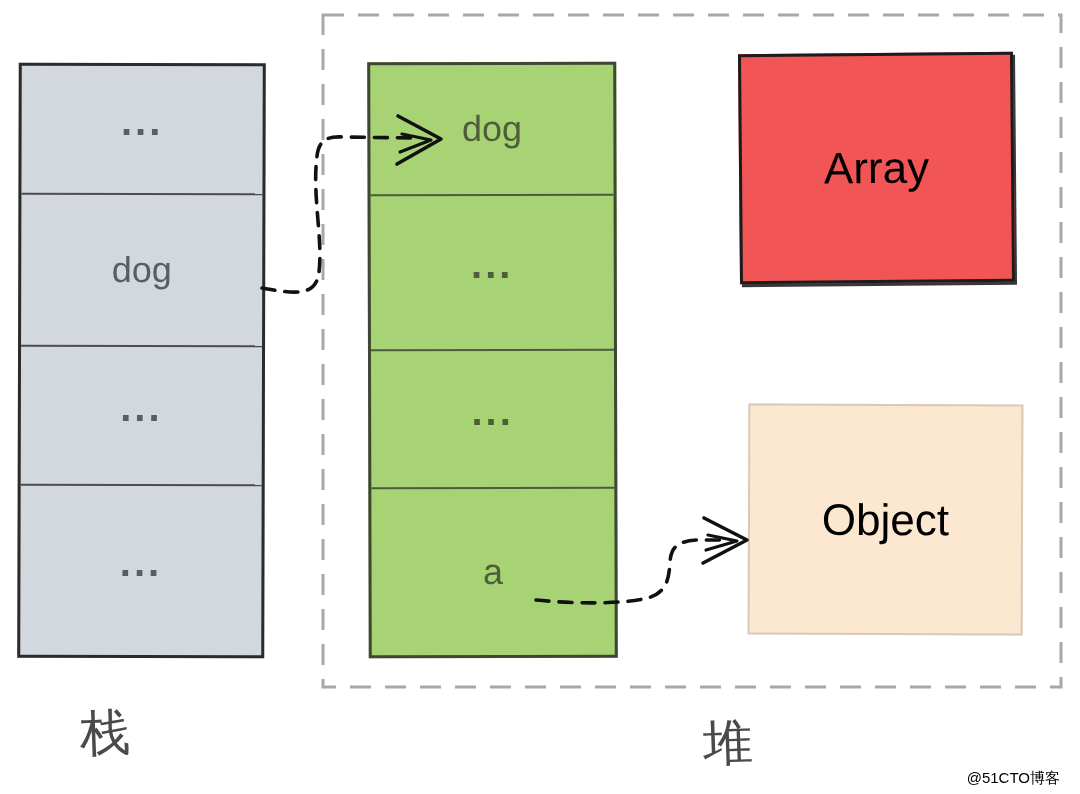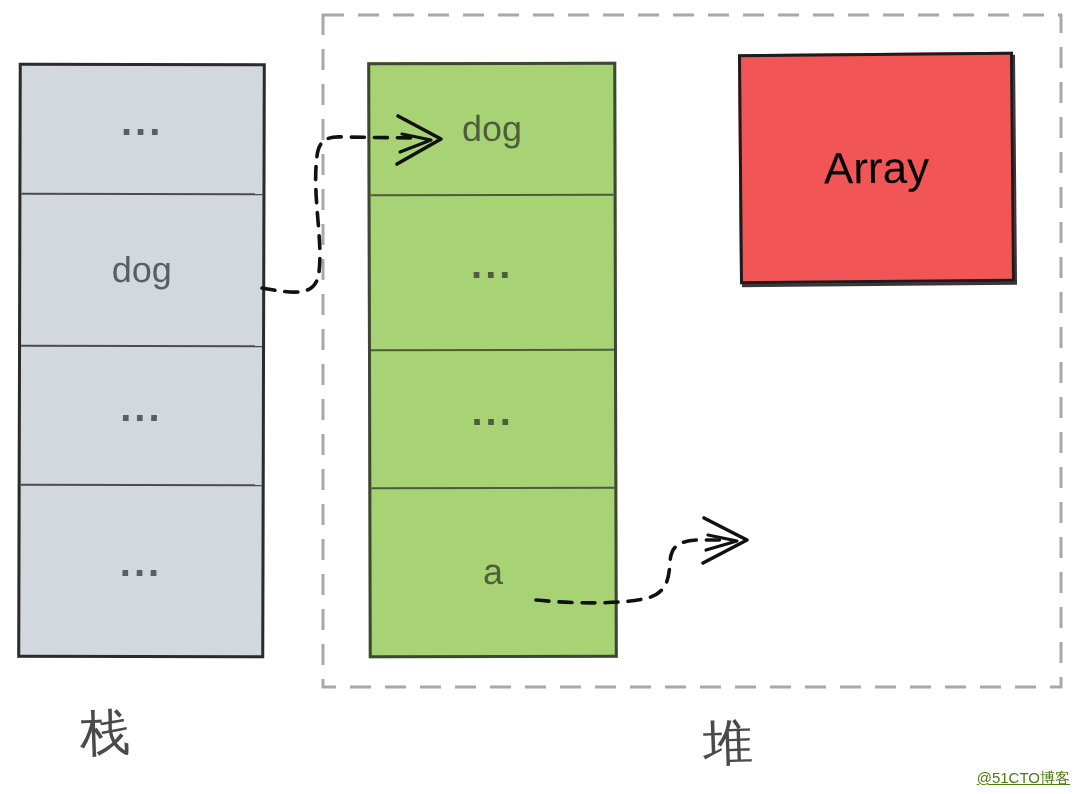--- a/index.html
+++ b/index.html
@@ -81,22 +81,22 @@
   
   .region-label{
     position:absolute;color:#4a4a4a;font-size:50px;line-height:1;
     z-index:2;font-family:"DejaVu Sans", sans-serif;
     transform:rotate(-2deg);
   }
   #stack-label{left:80px;top:708px;}
   #heap-label{left:703px;top:718px;}
 
   .watermark{
-    position:absolute;right:10px;bottom:6px;
-    color:#4d7c0f;font-size:15px;z-index:2;text-decoration:underline;
+    position:absolute;right:20px;bottom:6px;
+    color:#000000;font-size:15px;z-index:2;
   }
 </style>
 </head>
 <body>
 
 <div class="canvas">
 
   <svg id="heap-border-svg" class="layer" width="1080" height="794">
     <rect x="323" y="15" width="738" height="672" fill="none" stroke="#a8a8a8" stroke-width="3" stroke-dasharray="21 14"></rect>
   </svg>
@@ -128,20 +128,23 @@
       </div>
     <div class="cell c3">
         <span class="big-text">a</span>
       </div>
   </div>
 
   <div class="array-box">
     <span>Array</span>
   </div>
 
+  <div class="object-box">
+    <span>Object</span>
+  </div>
 
   <svg id="arrow-svg" class="layer" width="1080" height="794">
     <g stroke="#111111" fill="none" stroke-linecap="round" stroke-linejoin="round">
 
       <g>
         <path d="M262,288 C295,294 316,297 319,272 C323,238 312,196 317,156 C319,140 327,136 343,137 L416,138" stroke-width="3.6" stroke-dasharray="13 10"></path>
         <path d="M398,116 L441,139 L397,164" stroke-width="3.6"></path>
         <path d="M402,134 L431,140 L400,152" stroke-width="3.2"></path>
       </g>
 

